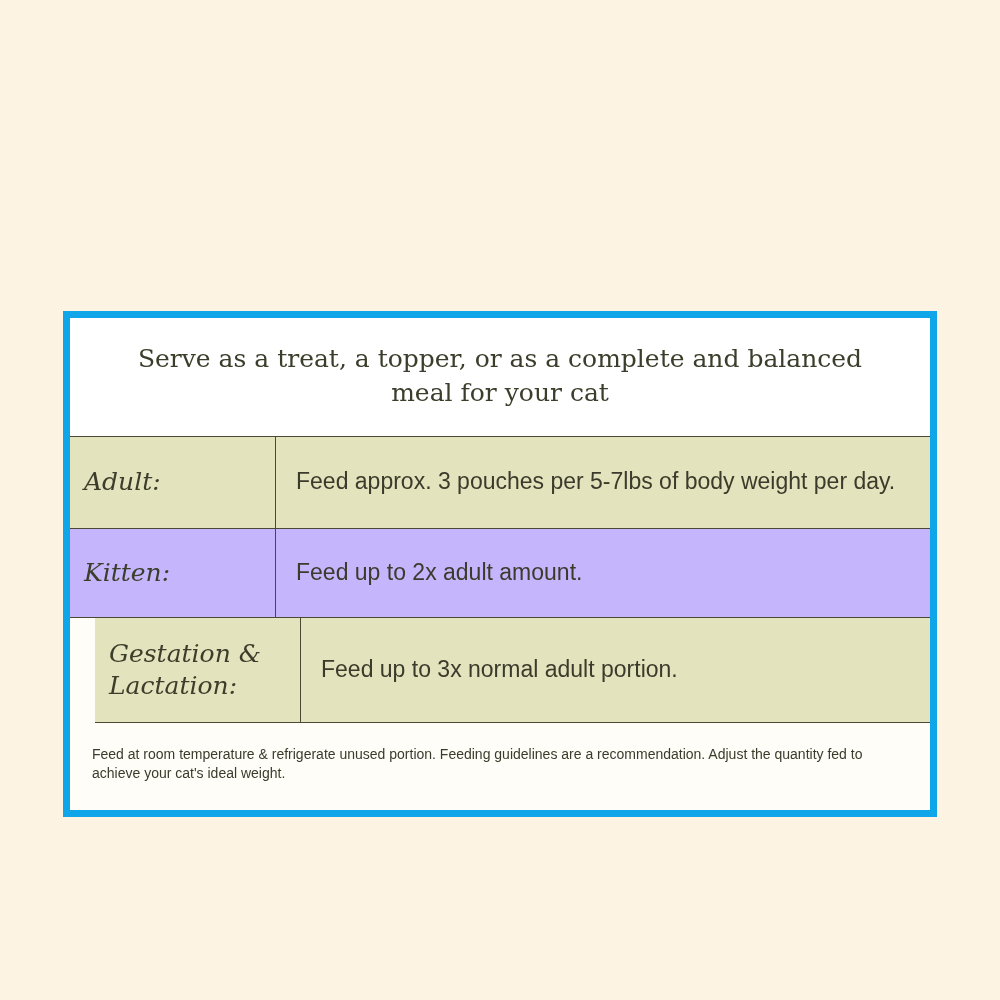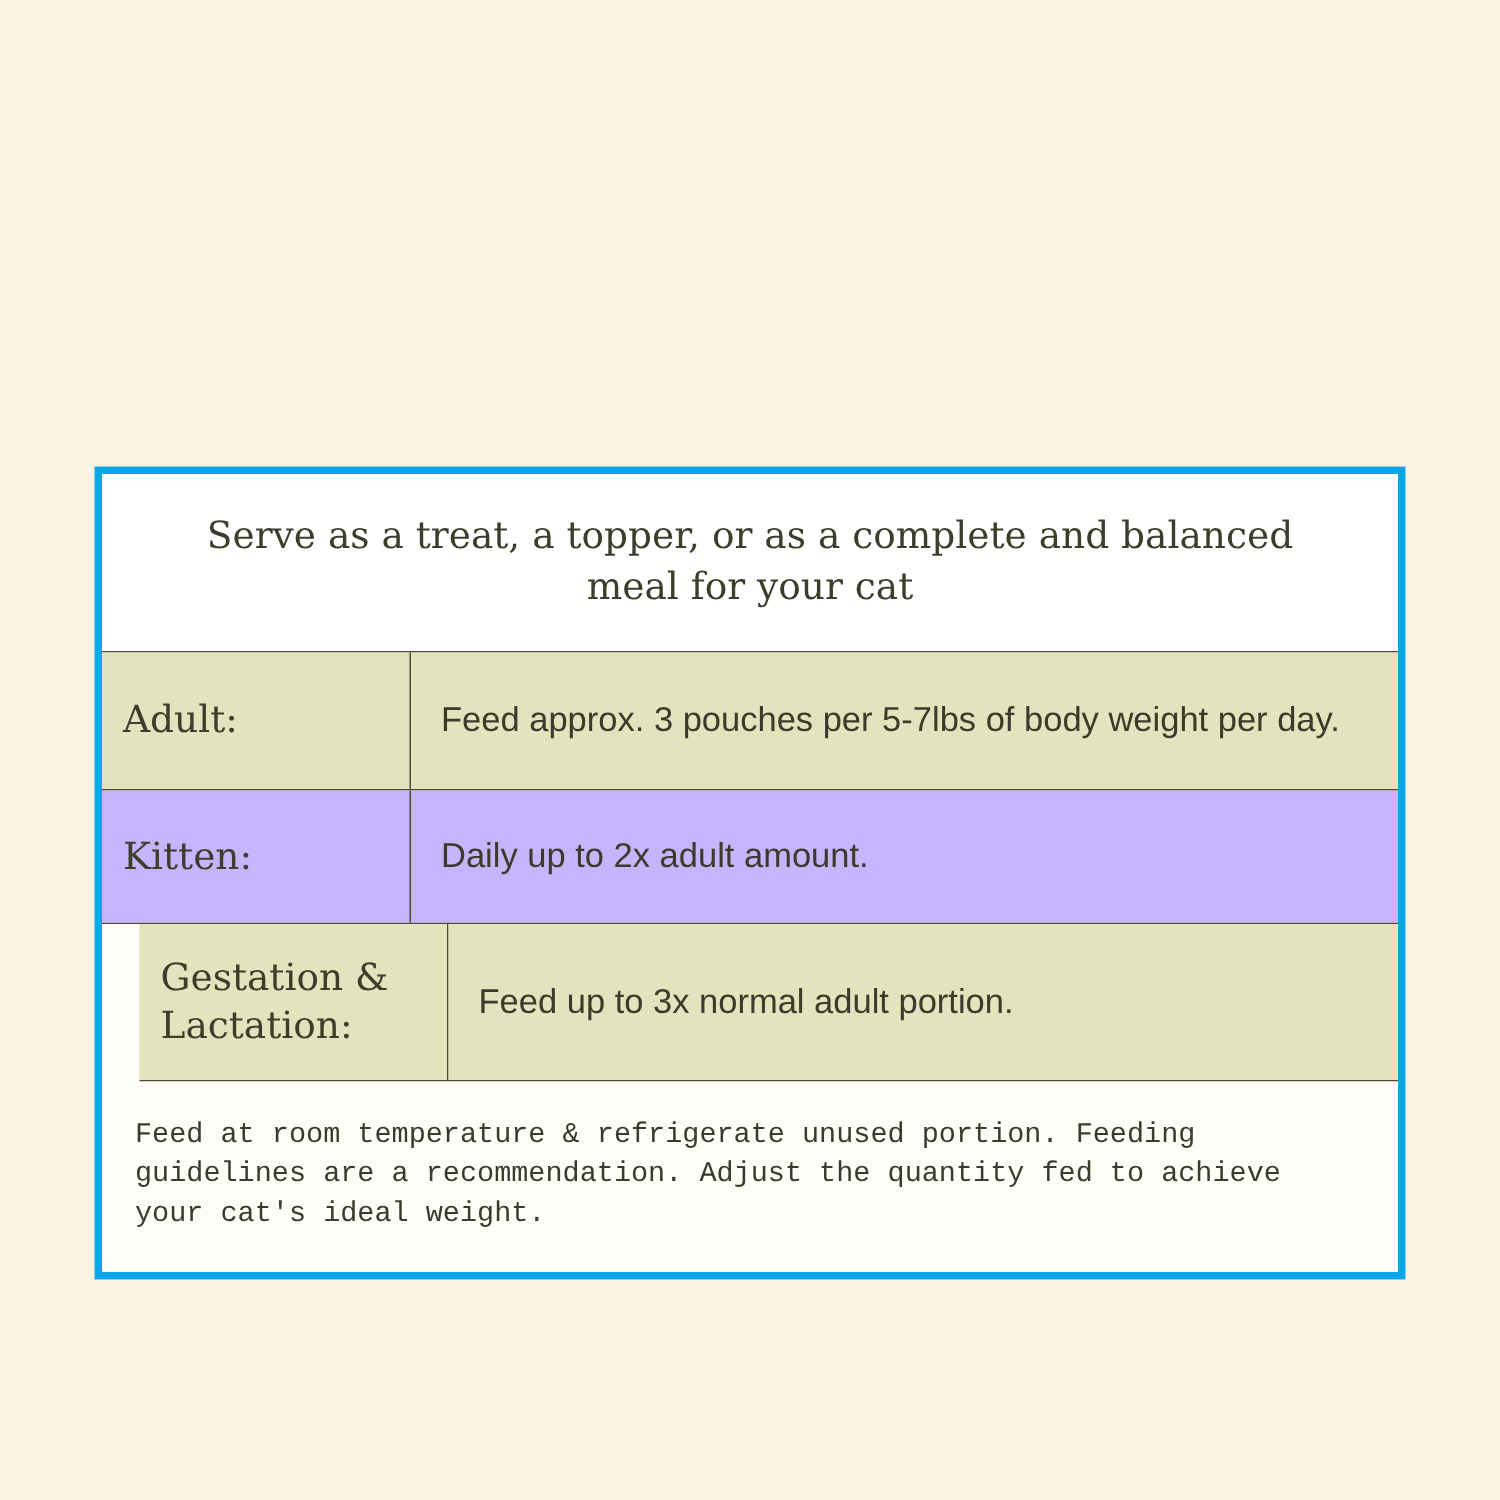--- a/index.html
+++ b/index.html
@@ -31,21 +31,21 @@
     font-size: 58px;
     letter-spacing: -0.5px;
     color: #3c3e2b;
     line-height: 1.05;
   }
   .table-wrap {
     position: absolute;
     left: 63px;
     top: 311px;
     width: 874px;
-    border: 5px solid #0ea5e9;
+    border: 7px solid #0ea5e9;
     box-sizing: border-box;
     background: #fffdf7;
   }
   .row {
     display: flex;
     border-bottom: 1px solid #4a4a34;
     box-sizing: border-box;
   }
   .row:last-child {
     border-bottom: none;
@@ -66,20 +66,21 @@
     flex: 0 0 206px;
     box-sizing: border-box;
     padding: 18px 14px 18px 14px;
     border-right: 1px solid #4a4a34;
     font-family: "DejaVu Serif", serif;
     font-size: 25px;
     line-height: 1.25;
     color: #3c3e2b;
     display: flex;
     align-items: center;
+    font-style: italic;
   }
   .cell-value {
     flex: 1 1 auto;
     box-sizing: border-box;
     padding: 18px 24px 18px 20px;
     font-family: "Liberation Sans", sans-serif;
     font-size: 23px;
     line-height: 1.35;
     color: #3b3b2c;
     display: flex;
@@ -92,22 +93,22 @@
   .row.plain .cell-label,
   .row.plain .cell-value {
     background: #c4b5fd;
   }
   .row-adult { height: 92px; }
   .row-kitten { height: 89px; }
   .row-gest { height: 105px; margin-left: 25px; }
   .footnote {
     background: #fffdf7;
     padding: 22px 22px 26px 22px;
-    font-family: Liberation Mono, monospace;
-    font-size: 19px;
+    font-family: Liberation Sans, sans-serif;
+    font-size: 14px;
     line-height: 1.4;
     color: #3b3b2c;
   }
 </style>
 </head>
 <body>
 
 <div class="page">
 
 
@@ -115,21 +116,21 @@
 
     <div class="header-row">Serve as a treat, a topper, or as a complete and balanced meal for your cat</div>
 
     <div class="row shaded row-adult">
       <div class="cell-label">Adult:</div>
       <div class="cell-value">Feed approx. 3 pouches per 5-7lbs of body weight per day.</div>
     </div>
 
     <div class="row plain row-kitten">
       <div class="cell-label">Kitten:</div>
-      <div class="cell-value">Daily up to 2x adult amount.</div>
+      <div class="cell-value">Feed up to 2x adult amount.</div>
     </div>
 
     <div class="row shaded row-gest">
       <div class="cell-label">Gestation &amp; Lactation:</div>
       <div class="cell-value">Feed up to 3x normal adult portion.</div>
     </div>
 
     <div class="footnote">Feed at room temperature &amp; refrigerate unused portion. Feeding guidelines are a recommendation. Adjust the quantity fed to achieve your cat's ideal weight.</div>
 
   </div>

